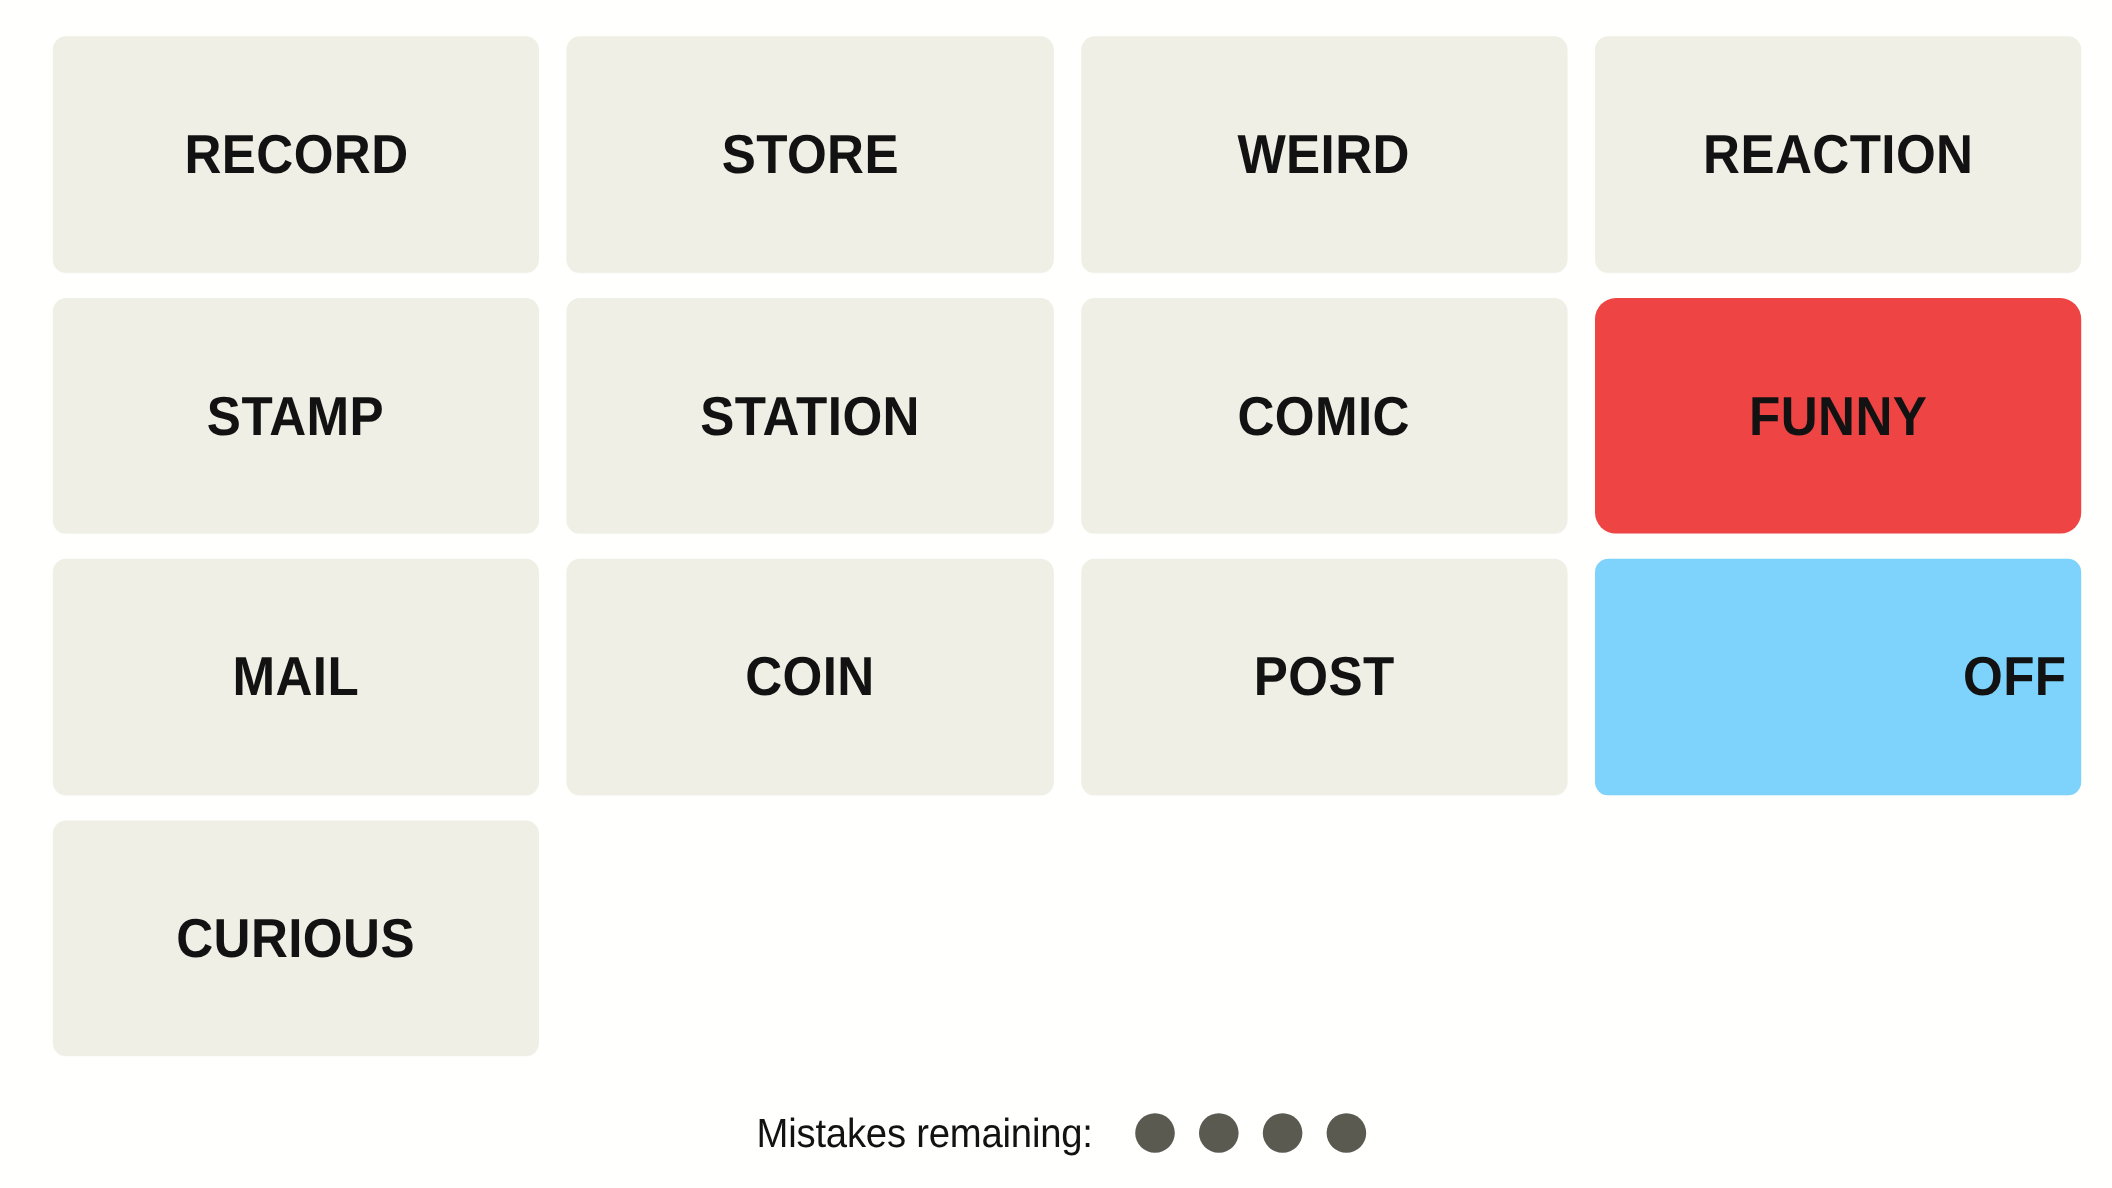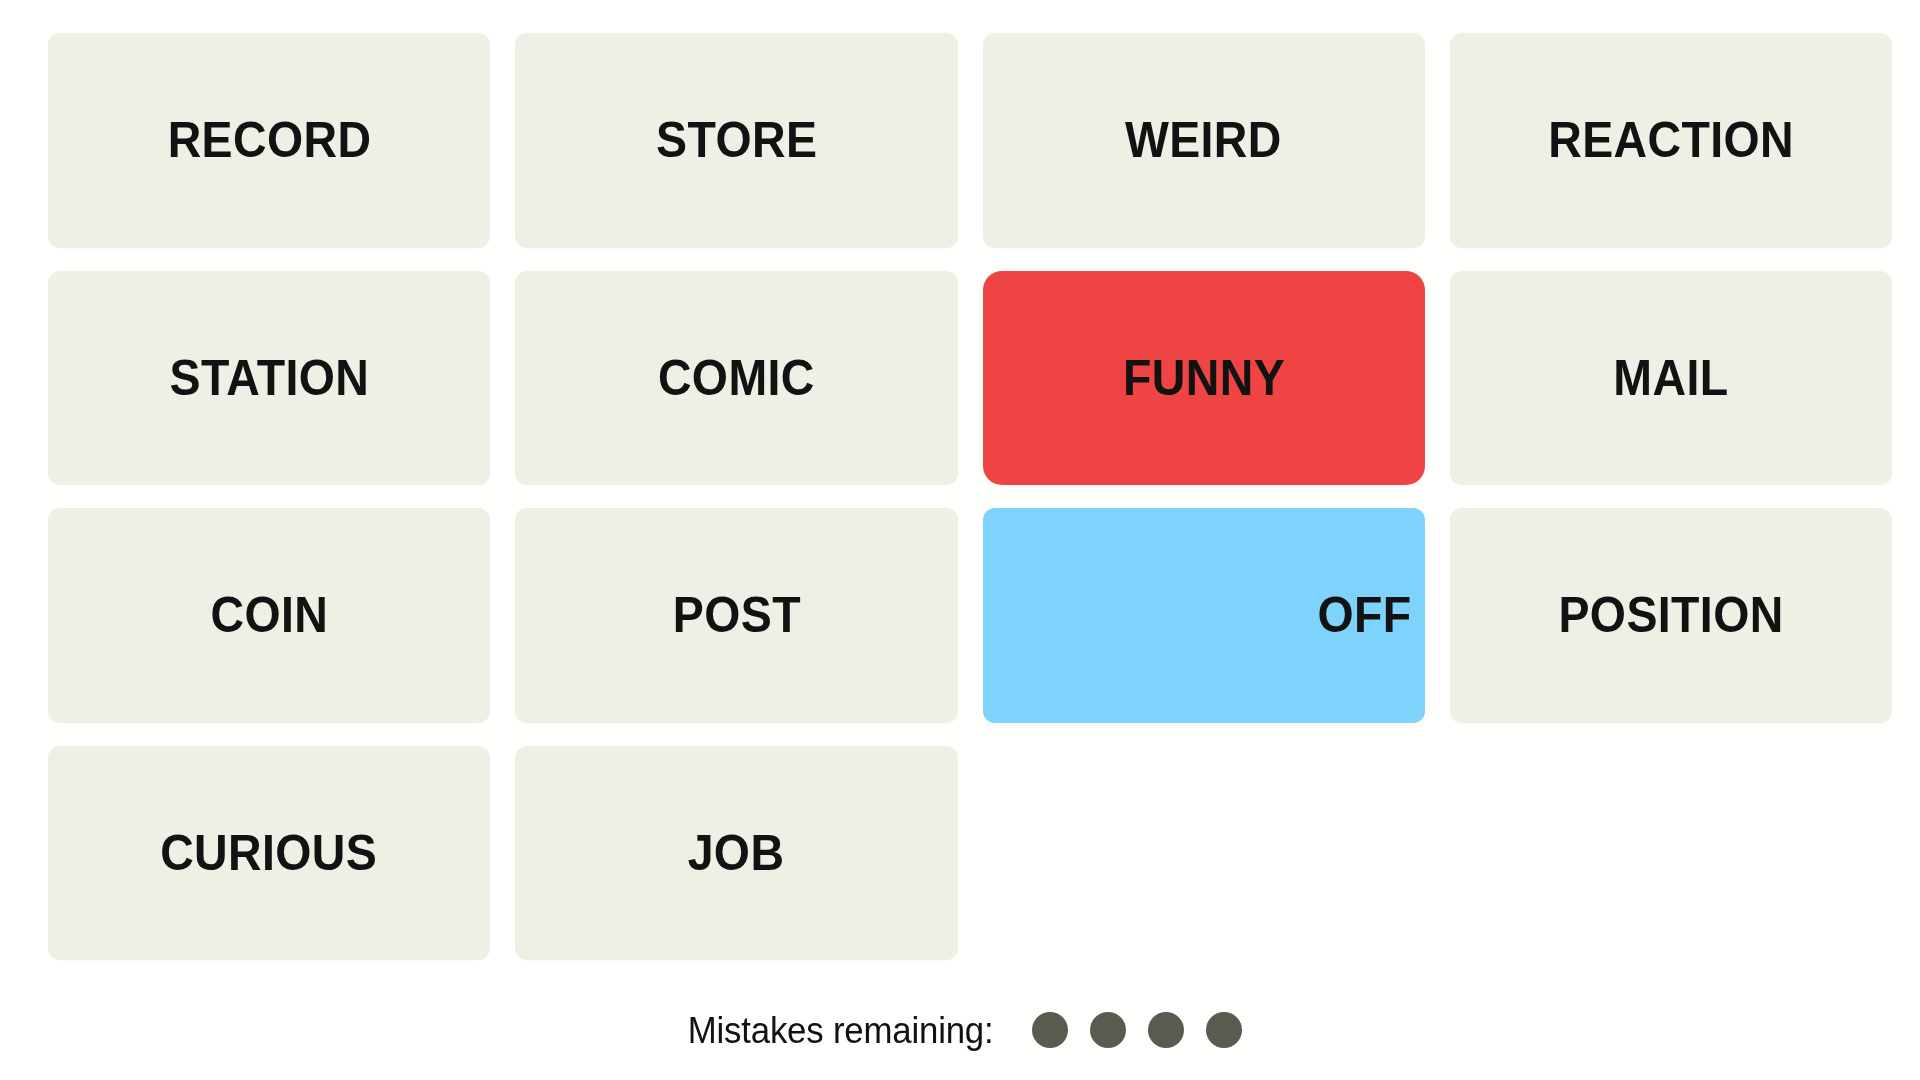--- a/index.html
+++ b/index.html
@@ -118,20 +118,23 @@
       <div class="tile" style="background: rgb(239, 239, 230);">
         <span class="tile-label" style="color: rgb(18, 18, 18);">STORE</span>
       </div>
       <div class="tile" style="background: rgb(239, 239, 230);">
         <span class="tile-label" style="color: rgb(18, 18, 18);">WEIRD</span>
       </div>
       <div class="tile" style="background: rgb(239, 239, 230);">
         <span class="tile-label" style="color: rgb(18, 18, 18);">REACTION</span>
       </div>
       <div class="tile" style="background: rgb(239, 239, 230);">
+        <span class="tile-label" style="color: rgb(18, 18, 18);">STAMP</span>
+      </div>
+      <div class="tile" style="background: rgb(239, 239, 230);">
         <span class="tile-label" style="color: rgb(18, 18, 18);">STATION</span>
       </div>
       <div class="tile" style="background: rgb(239, 239, 230); justify-content: center;">
         <span class="tile-label" style="color: rgb(18, 18, 18);">COMIC</span>
       </div>
       <div class="tile" style="background: #ef4444; border-radius: 19px;">
         <span class="tile-label" style="color: rgb(18, 18, 18);">FUNNY</span>
       </div>
       <div class="tile" style="background: rgb(239, 239, 230);">
         <span class="tile-label" style="color: rgb(18, 18, 18);">MAIL</span>
@@ -139,27 +142,21 @@
       <div class="tile" style="background: rgb(239, 239, 230);">
         <span class="tile-label" style="color: rgb(18, 18, 18);">COIN</span>
       </div>
       <div class="tile" style="background: rgb(239, 239, 230);">
         <span class="tile-label" style="color: rgb(18, 18, 18);">POST</span>
       </div>
       <div class="tile" style="background: #7dd3fc; justify-content: flex-end;">
         <span class="tile-label" style="color: rgb(18, 18, 18);">OFF</span>
       </div>
       <div class="tile" style="background: rgb(239, 239, 230);">
-        <span class="tile-label" style="color: rgb(18, 18, 18);">POSITION</span>
-      </div>
-      <div class="tile" style="background: rgb(239, 239, 230);">
         <span class="tile-label" style="color: rgb(18, 18, 18);">CURIOUS</span>
-      </div>
-      <div class="tile" style="background: rgb(239, 239, 230);">
-        <span class="tile-label" style="color: rgb(18, 18, 18);">JOB</span>
       </div>
     </div>
 
   <div id="mistakes-row">
     <span id="mistakes-label">Mistakes remaining:</span>
     <span id="mistake-dots">
         <span class="mistake-dot" style="background: rgb(90, 90, 80);"></span>
         <span class="mistake-dot" style="background: rgb(90, 90, 80);"></span>
         <span class="mistake-dot" style="background: rgb(90, 90, 80);"></span>
         <span class="mistake-dot" style="background: rgb(90, 90, 80);"></span>

